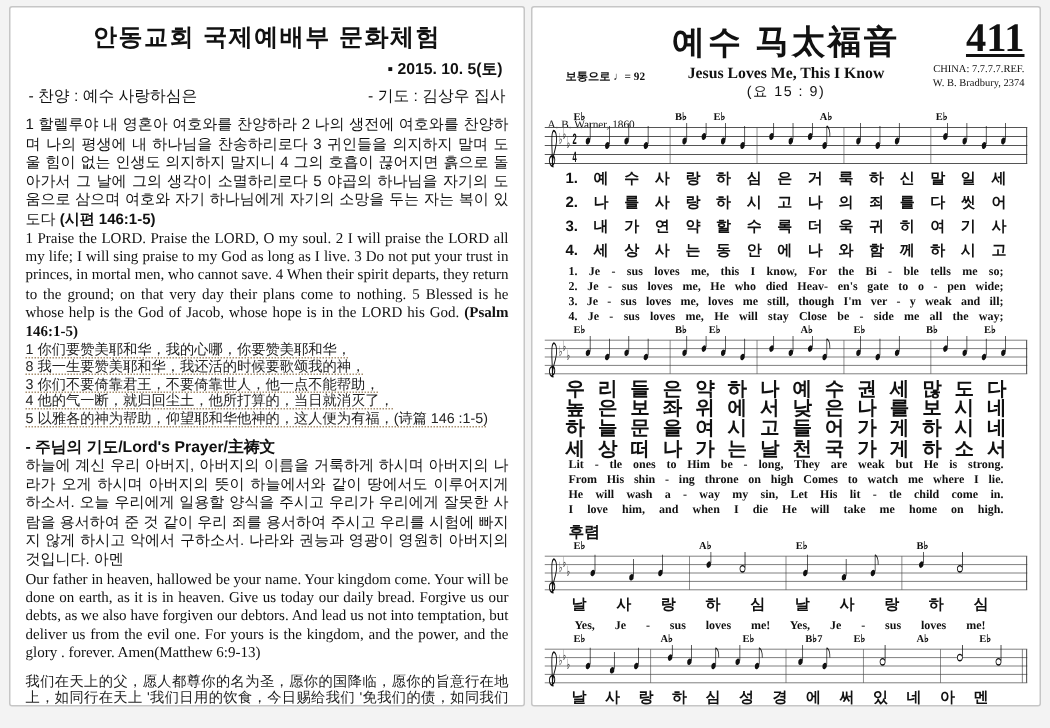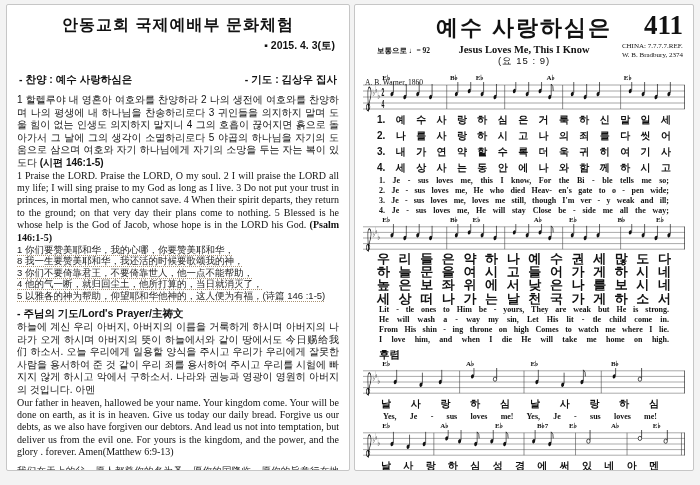--- a/index.html
+++ b/index.html
@@ -17,38 +17,38 @@
     border:1px solid #c6c6c6;
     border-radius:2px;
     overflow:hidden;
   }
   #bulletin { left:6px;  width:344px; padding:8px 10px 6px 10px; }
   #hymn     { left:354px; width:340px; padding:5px 8px 4px 8px; }
 
   
   .b-title { text-align:center; font-weight:bold; font-size:16px; letter-spacing:1px; margin-top:2px; }
   .b-date  { text-align:right; font-weight:bold; font-size:10.5px; padding-right:4px; margin-top:3px; }
-  .b-row   { display:flex; justify-content:space-between; font-weight:bold; font-size:10.5px; margin:20px 2px 7px 2px; }
+  .b-row   { display:flex; justify-content:space-between; font-weight:normal; font-size:10.5px; margin:4px 2px 7px 2px; }
   .b-head  { font-weight:bold; font-size:10.5px; margin-top:6px; }
   .txt-kr  { font-size:10px; line-height:12.6px; text-align:justify; }
   .txt-en  { font-family:"Liberation Serif", serif; font-size:10px; line-height:12.4px; text-align:justify; }
   .cn-line { font-size:9.5px; line-height:11.4px; color:#222;
              text-decoration:underline dotted #a89070; text-underline-offset:2px; }
   .txt-cn  { font-size:9.5px; line-height:11.6px; text-align:justify; color:#222; margin-top:6px; }
   .ref { font-weight:bold; }
 
   
   .h-header { position:relative; height:64px; }
   .h-title  { text-align:center; font-weight:bold; font-size:22px; letter-spacing:2px; padding-top:3px; }
-  .h-number { position:absolute; right:2px; top:0; font-family:"Liberation Serif", serif; font-weight:bold; font-size:27px; }
+  .h-number { position:absolute; right:2px; top:0; font-family:"Liberation Serif", serif; font-weight:bold; font-size:27px;text-decoration:underline; }
   .h-sub    { text-align:center; font-family:"Liberation Serif", serif; font-weight:bold; font-size:10.5px; margin-top:1px; }
   .h-ref    { text-align:center; font-size:9.5px; letter-spacing:1px; }
   .h-author { position:absolute; left:2px; top:26px; font-family:"Liberation Serif", serif; font-size:7.5px;margin-top:42px; }
   .h-tempo  { position:absolute; left:14px; top:36px; font-size:7.5px; font-weight:bold;font-family:Liberation Serif, serif; }
-  .h-right  { position:absolute; right:2px; top:32px; 
+  .h-right  { position:absolute; right:2px; top:32px; text-align:right;
               font-family:"Liberation Serif", serif; font-size:7px; line-height:8.5px; }
 
   .system { position:relative; }
   .chords { position:relative; height:8px; }
   .chords span { position:absolute; top:0; font-size:7px; font-weight:bold; font-family:"Liberation Serif", serif; }
   .staff  { display:block; width:100%; }
 
   .k-line { font-weight:bold; font-size:10px; line-height:16px;
             text-align:justify; text-align-last:justify; padding:0 14px; white-space:nowrap; }
   .system-2 .k-line { line-height:13.2px; font-size:13px; }
@@ -56,43 +56,43 @@
             text-align:justify; text-align-last:justify; padding:0 16px; white-space:nowrap; }
   .refrain .k-line { padding:0 26px 0 18px; line-height:16px; }
   .refrain .e-line { padding:0 28px 0 20px; }
   .refrain-label { font-weight:bold; font-size:10.5px; padding:3px 0 0 16px; height:15px; }
 </style>
 </head>
 <body>
 
 <div class="panel" id="bulletin">
   <div class="b-title">안동교회 국제예배부 문화체험</div>
-  <div class="b-date">▪ 2015. 4. 3(토)</div>
+  <div class="b-date">▪ 2015. 10. 5(토)</div>
   <div class="b-row">
     <span>- 찬양 : 예수 사랑하심은</span>
     <span>- 기도 : 김상우 집사</span>
   </div>
   <div class="txt-kr"><span>1 할렐루야 내 영혼아 여호와를 찬양하라 2 나의 생전에 여호와를 찬양하며 나의 평생에 내 하나님을 찬송하리로다 3 귀인들을 의지하지 말며 도울 힘이 없는 인생도 의지하지 말지니 4 그의 호흡이 끊어지면 흙으로 돌아가서 그 날에 그의 생각이 소멸하리로다 5 야곱의 하나님을 자기의 도움으로 삼으며 여호와 자기 하나님에게 자기의 소망을 두는 자는 복이 있도다 </span><span class="ref">(시편 146:1-5)</span></div>
   <div class="txt-en"><span>1 Praise the LORD. Praise the LORD, O my soul. 2 I will praise the LORD all my life; I will sing praise to my God as long as I live. 3 Do not put your trust in princes, in mortal men, who cannot save. 4 When their spirit departs, they return to the ground; on that very day their plans come to nothing. 5 Blessed is he whose help is the God of Jacob, whose hope is in the LORD his God. </span><span class="ref">(Psalm 146:1-5)</span></div>
   <div>
     <div class="cn-line">1 你们要赞美耶和华，我的心哪，你要赞美耶和华，</div>
     <div class="cn-line">8 我一生要赞美耶和华，我还活的时候要歌颂我的神，</div>
     <div class="cn-line">3 你们不要倚靠君王，不要倚靠世人，他一点不能帮助，</div>
     <div class="cn-line">4 他的气一断，就归回尘土，他所打算的，当日就消灭了，</div>
     <div class="cn-line">5 以雅各的神为帮助，仰望耶和华他神的，这人便为有福，(诗篇 146 :1-5)</div>
   </div>
   <div class="b-head">- 주님의 기도/Lord's Prayer/主祷文</div>
-  <div class="txt-kr">하늘에 계신 우리 아버지, 아버지의 이름을 거룩하게 하시며 아버지의 나라가 오게 하시며 아버지의 뜻이 하늘에서와 같이 땅에서도 今日赐给我们 하소서. 오늘 우리에게 일용할 양식을 주시고 우리가 우리에게 잘못한 사람을 용서하여 준 것 같이 우리 죄를 용서하여 주시고 우리를 시험에 빠지지 않게 하시고 악에서 구하소서. 나라와 권능과 영광이 영원히 아버지의 것입니다. 아멘</div>
+  <div class="txt-kr">하늘에 계신 우리 아버지, 아버지의 이름을 거룩하게 하시며 아버지의 나라가 오게 하시며 아버지의 뜻이 하늘에서와 같이 땅에서도 이루어지게 하소서. 오늘 우리에게 일용할 양식을 주시고 우리가 우리에게 잘못한 사람을 용서하여 준 것 같이 우리 죄를 용서하여 주시고 우리를 시험에 빠지지 않게 하시고 악에서 구하소서. 나라와 권능과 영광이 영원히 아버지의 것입니다. 아멘</div>
   <div class="txt-en">Our father in heaven, hallowed be your name. Your kingdom come. Your will be done on earth, as it is in heaven. Give us today our daily bread. Forgive us our debts, as we also have forgiven our debtors. And lead us not into temptation, but deliver us from the evil one. For yours is the kingdom, and the power, and the glory . forever. Amen(Matthew 6:9-13)</div>
   <div class="txt-cn">我们在天上的父，愿人都尊你的名为圣，愿你的国降临，愿你的旨意行在地上，如同行在天上 '我们日用的饮食，今日赐给我们 '免我们的债，如同我们免了人的债 '不叫我们遇见试探，救我们脱离凶恶 '因为国度 '权柄 '荣耀全是你的，直到永远 '阿门 '(马太福音 6:9-13)</div>
 </div>
 
 <div class="panel" id="hymn">
   <div class="h-header">
-    <div class="h-title">예수 사랑하심은</div>
+    <div class="h-title">예수 马太福音</div>
     <div class="h-number">411</div>
     <div class="h-sub">Jesus Loves Me, This I Know</div>
     <div class="h-ref">(요 15 : 9)</div>
     <div class="h-author">A. B. Warner, 1860</div>
     <div class="h-tempo">보통으로 ♩= 92</div>
     <div class="h-right">
       <div>CHINA: 7.7.7.7.REF.</div>
       <div>W. B. Bradbury, 2374</div>
     </div>
   </div>
@@ -231,26 +231,26 @@
         <ellipse cx="531.1999999999999" cy="9" rx="3.1" ry="2.2" fill="#111" transform="rotate(-16 531.1999999999999 9)"></ellipse>
         <line x1="534.0999999999999" y1="8" x2="534.0999999999999" y2="-4" stroke="#111" stroke-width="0.9"></line>
         <ellipse cx="556.8" cy="12" rx="3.1" ry="2.2" fill="#111" transform="rotate(-16 556.8 12)"></ellipse>
         <line x1="559.6999999999999" y1="11" x2="559.6999999999999" y2="-1" stroke="#111" stroke-width="0.9"></line>
         <ellipse cx="582.4" cy="15" rx="3.1" ry="2.2" fill="#111" transform="rotate(-16 582.4 15)"></ellipse>
         <line x1="585.3" y1="14" x2="585.3" y2="2" stroke="#111" stroke-width="0.9"></line>
         <ellipse cx="608" cy="12" rx="3.1" ry="2.2" fill="#111" transform="rotate(-16 608 12)"></ellipse>
         <line x1="610.9" y1="11" x2="610.9" y2="-1" stroke="#111" stroke-width="0.9"></line>
       </svg>
     <div class="k-line">우 리 들 은 약 하 나  예 수 권 세 많 도 다</div>
+    <div class="k-line">높 은 보 좌 위 에 서  낮 은 나 를 보 시 네</div>
     <div class="k-line">하 늘 문 을 여 시 고  들 어 가 게 하 시 네</div>
-    <div class="k-line">높 은 보 좌 위 에 서  낮 은 나 를 보 시 네</div>
     <div class="k-line">세 상 떠 나 가 는 날  천 국 가 게 하 소 서</div>
-    <div class="e-line">Lit - tle ones to Him be - yours, They are weak but He is strong.</div>
+    <div class="e-line">Lit - tle ones to Him be - long, They are weak but He is strong.</div>
+    <div class="e-line">From His shin - ing throne on high Comes to watch me where I lie.</div>
     <div class="e-line">He will wash a - way my sin, Let His lit - tle child come in.</div>
-    <div class="e-line">From His shin - ing throne on high Comes to watch me where I lie.</div>
     <div class="e-line">I love him, and when I die He will take me home on high.</div>
   </div>
 
   <div class="refrain-label">후렴</div>
   <div class="system refrain">
     <div class="chords">
       <span style="left:6%">E♭</span>
       <span style="left:32%">A♭</span>
       <span style="left:52%">E♭</span>
       <span style="left:77%">B♭</span>

